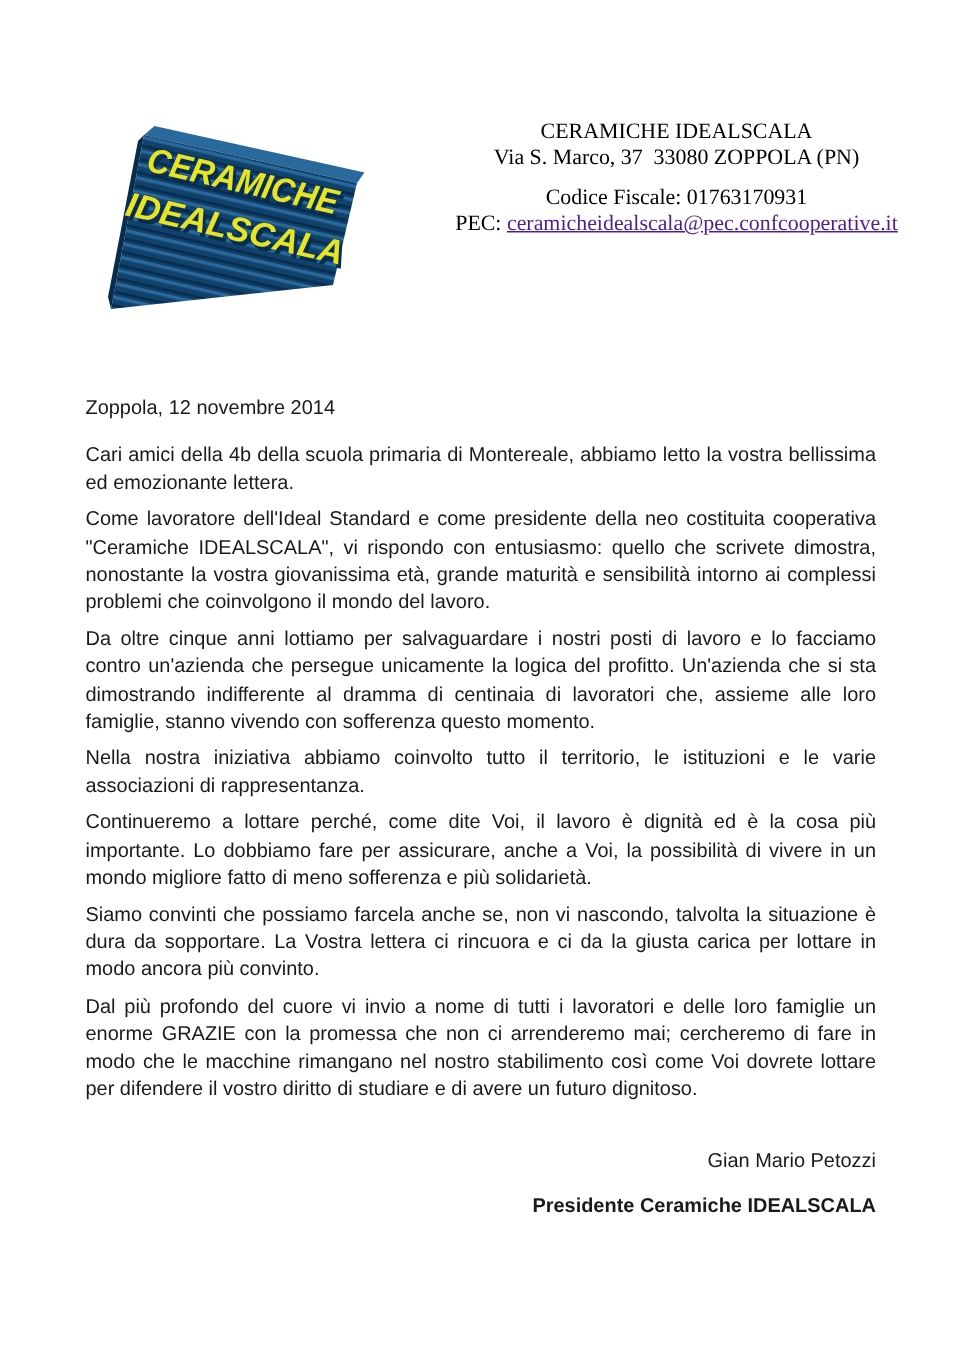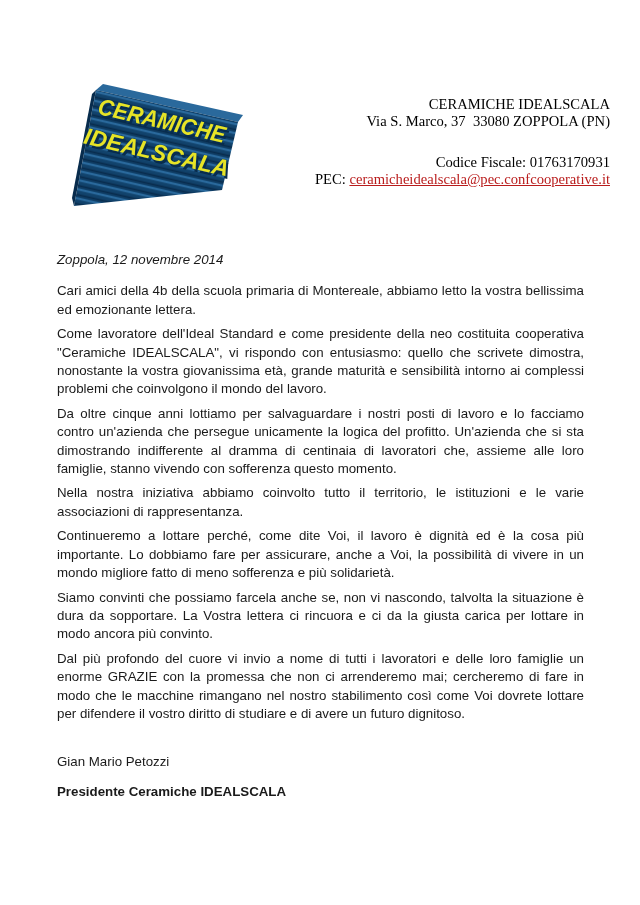--- a/index.html
+++ b/index.html
@@ -17,53 +17,53 @@
     position: absolute;
     left: 72px;
     top: 76px;
     width: 178px;
     height: 132px;
   }
   
   .letterhead {
     position: absolute;
     left: 292px;
-    top: 96px;
+    top: 80px;
     width: 318px;
-    text-align: right;
+    text-align: center;
     font-family: "Liberation Serif", serif;
     font-size: 14.6px;
     line-height: 17px;
     color: #000000;
   }
   .letterhead .lh-line { margin: 0; }
-  .letterhead .lh-gap { margin-top: 24px; }
+  .letterhead .lh-gap { margin-top: 10px; }
   .letterhead a.pec-link {
-    color: #b91c1c;
+    color: #4c1d95;
     text-decoration: underline;
   }
   
   .letter-body {
     position: absolute;
     left: 57px;
     top: 251px;
     width: 527px;
     font-size: 13.3px;
     line-height: 18.4px;
     color: #1a1a1a;
   }
-  .dateline { margin: 0 0 13px 0; font-style: italic; }
+  .dateline { margin: 12px 0 13px 0; }
   .letter-body p.par {
     margin: 0 0 6px 0;
     text-align: justify;
   }
   
   .signature {
     margin-top: 30px;
-    text-align: left;
+    text-align: right;
   }
   .signature .sig-name { margin: 0 0 11px 0; }
   .signature .sig-title { margin: 0; font-weight: bold; }
 </style>
 </head>
 <body>
 
 <div class="page">
 
   <div class="logo-wrap">

